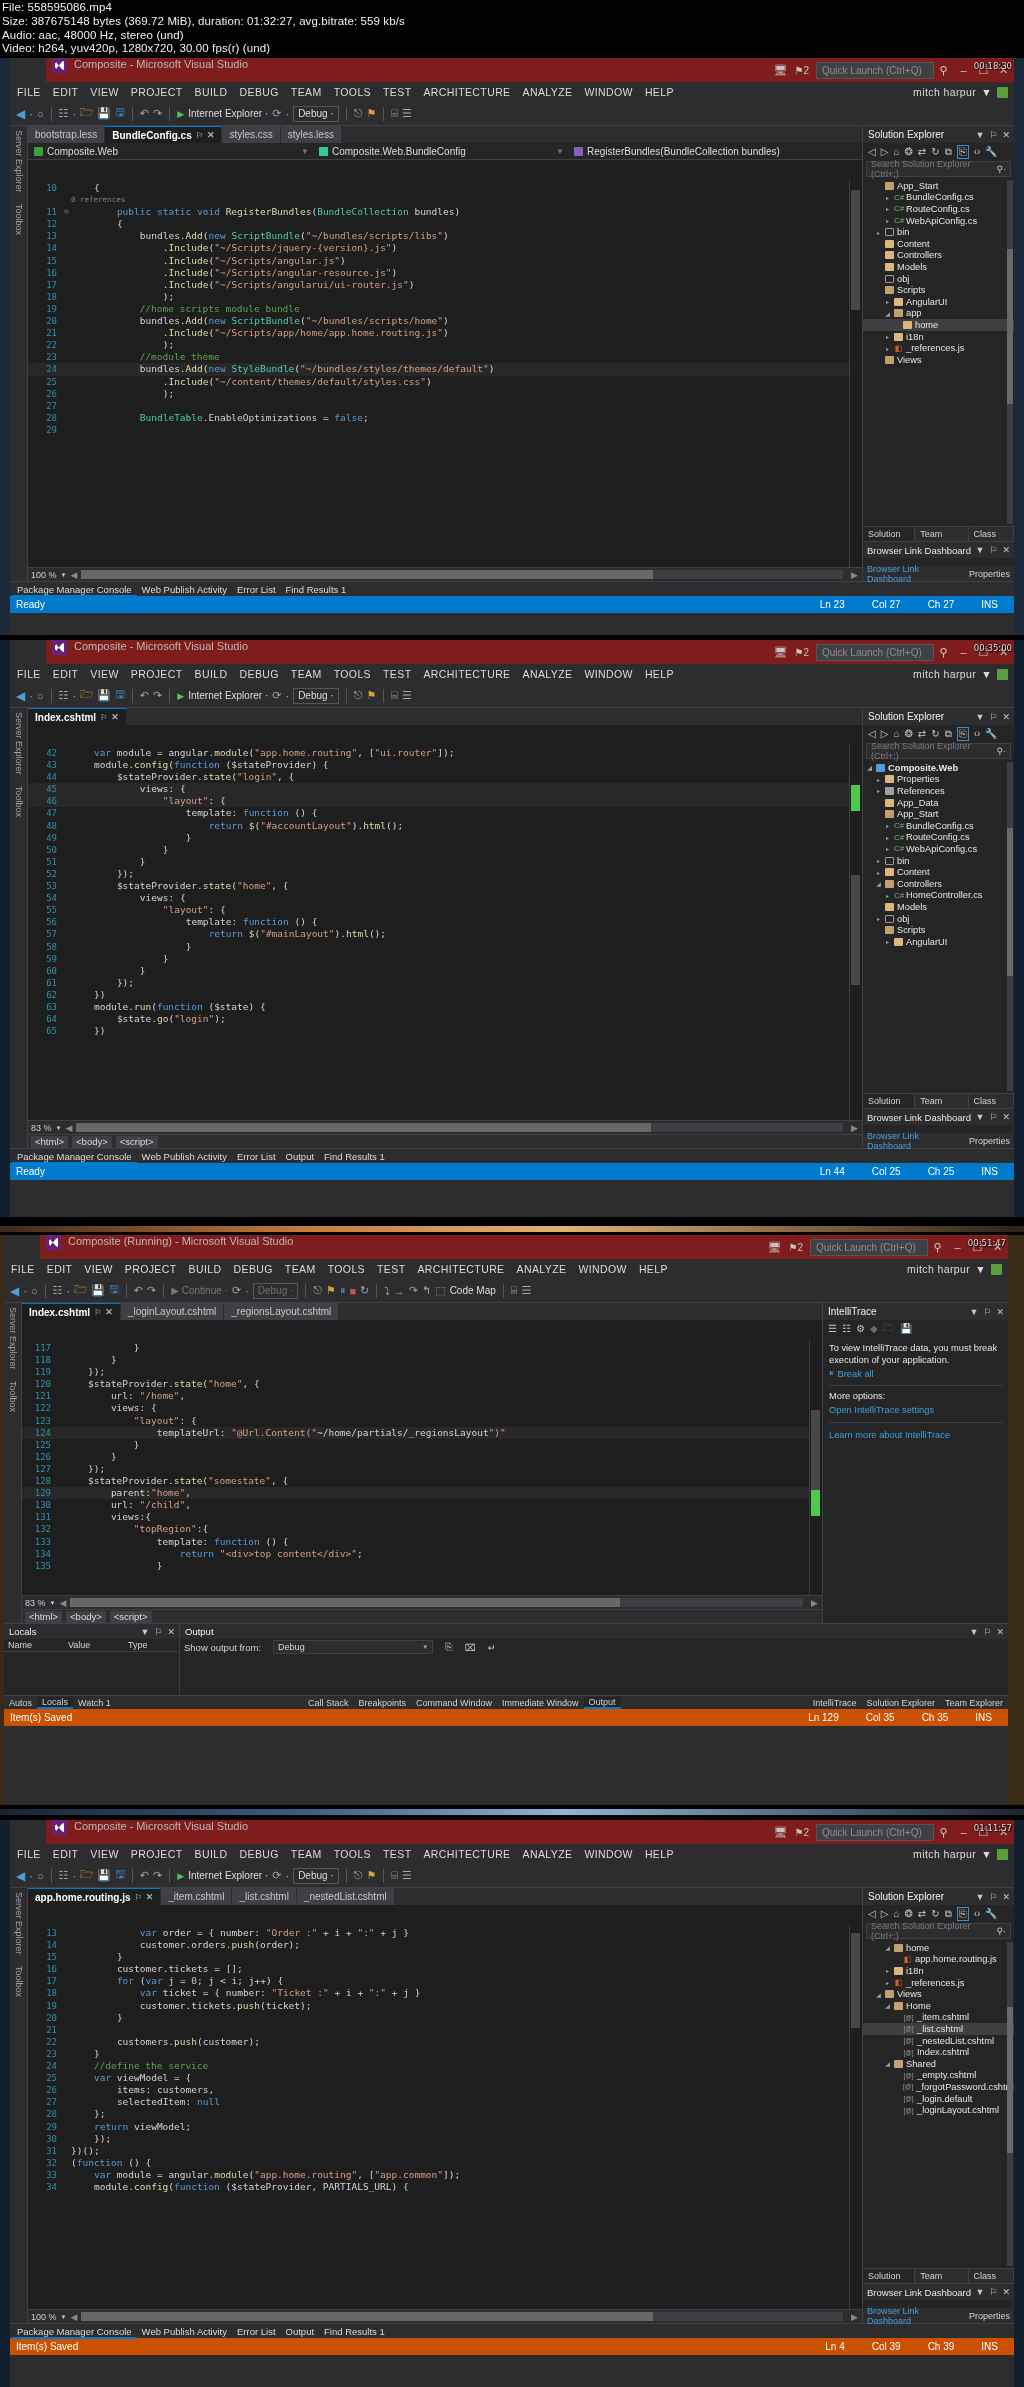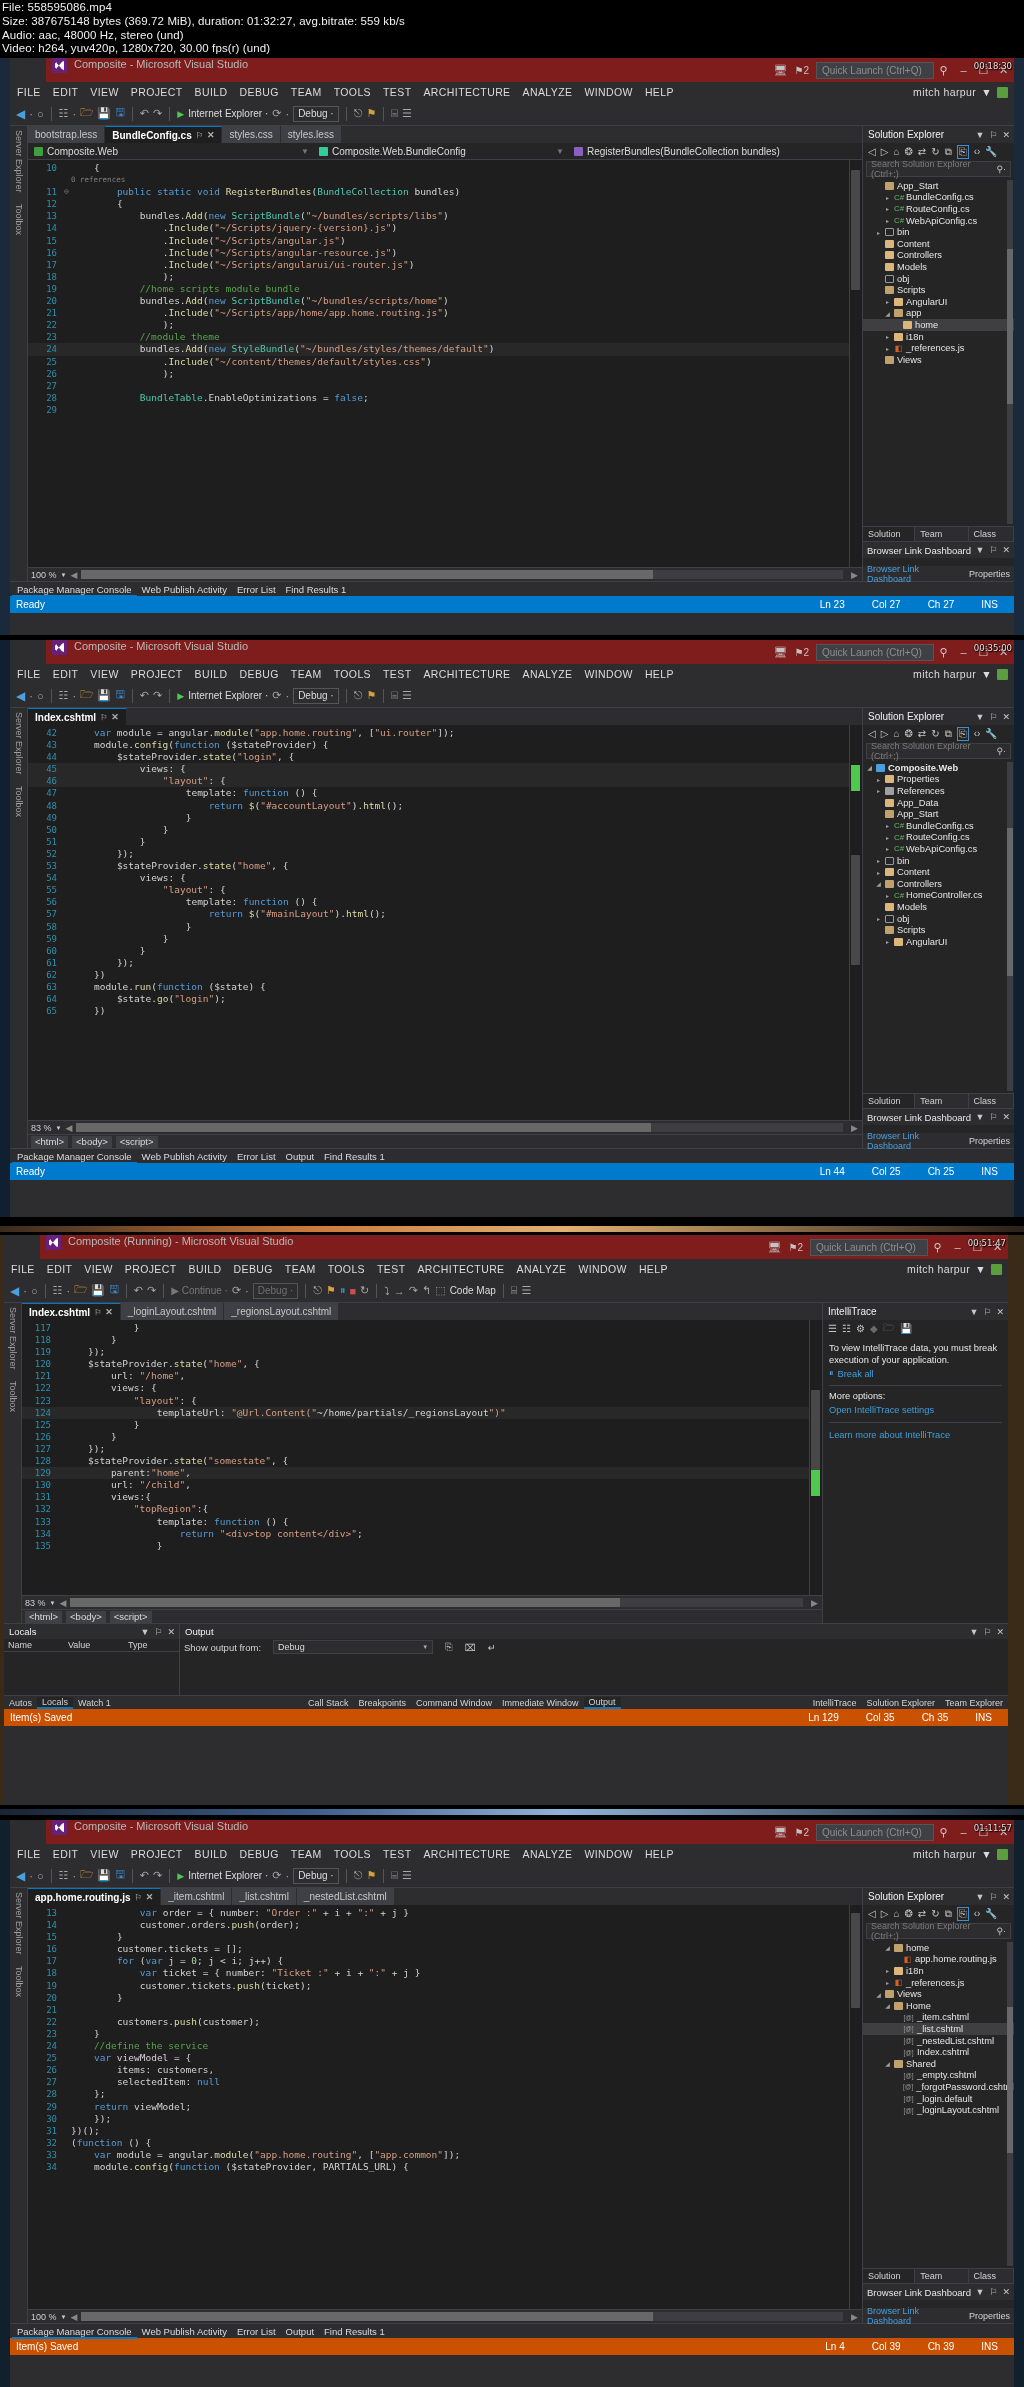--- a/index.html
+++ b/index.html
@@ -142,21 +142,21 @@
   .nav-seg { display: flex; align-items: center; gap: 4px; padding-left: 6px; }
   .nav-seg .ic { width: 9px; height: 9px; border-radius: 1px; }
   .ic-green { background: #3f9e3f; }
   .ic-teal  { background: #3c9; }
   .ic-purple{ background: #8a5fbf; border-radius: 50%; }
   .nav-split { flex: 1; text-align: right; color: #777; padding-right: 4px; font-size:8px;}
 
   .code-area {
     flex: 1; position: relative; background: #1e1e1e; overflow: hidden;
     font-family: "DejaVu Sans Mono", monospace; font-size: 9.5px;
-    line-height: 12.1px; padding-top: 2px;
+    line-height: 12.1px; padding-top: 2px; margin-top: 20px;
   }
   .codeline { display: flex; white-space: pre; height: 12.1px; }
   .ln {
     width: 34px; text-align: right; padding-right: 5px;
     color: #2b91af; flex: none; font-size: 9px;
   }
   .fold { width: 9px; color: #777; flex: none; text-align:center; font-size:8px;}
   .ctext { color: #d4d4d4; }
   .kw   { color: #569cd6; }
   .typ  { color: #4ec9b0; }

